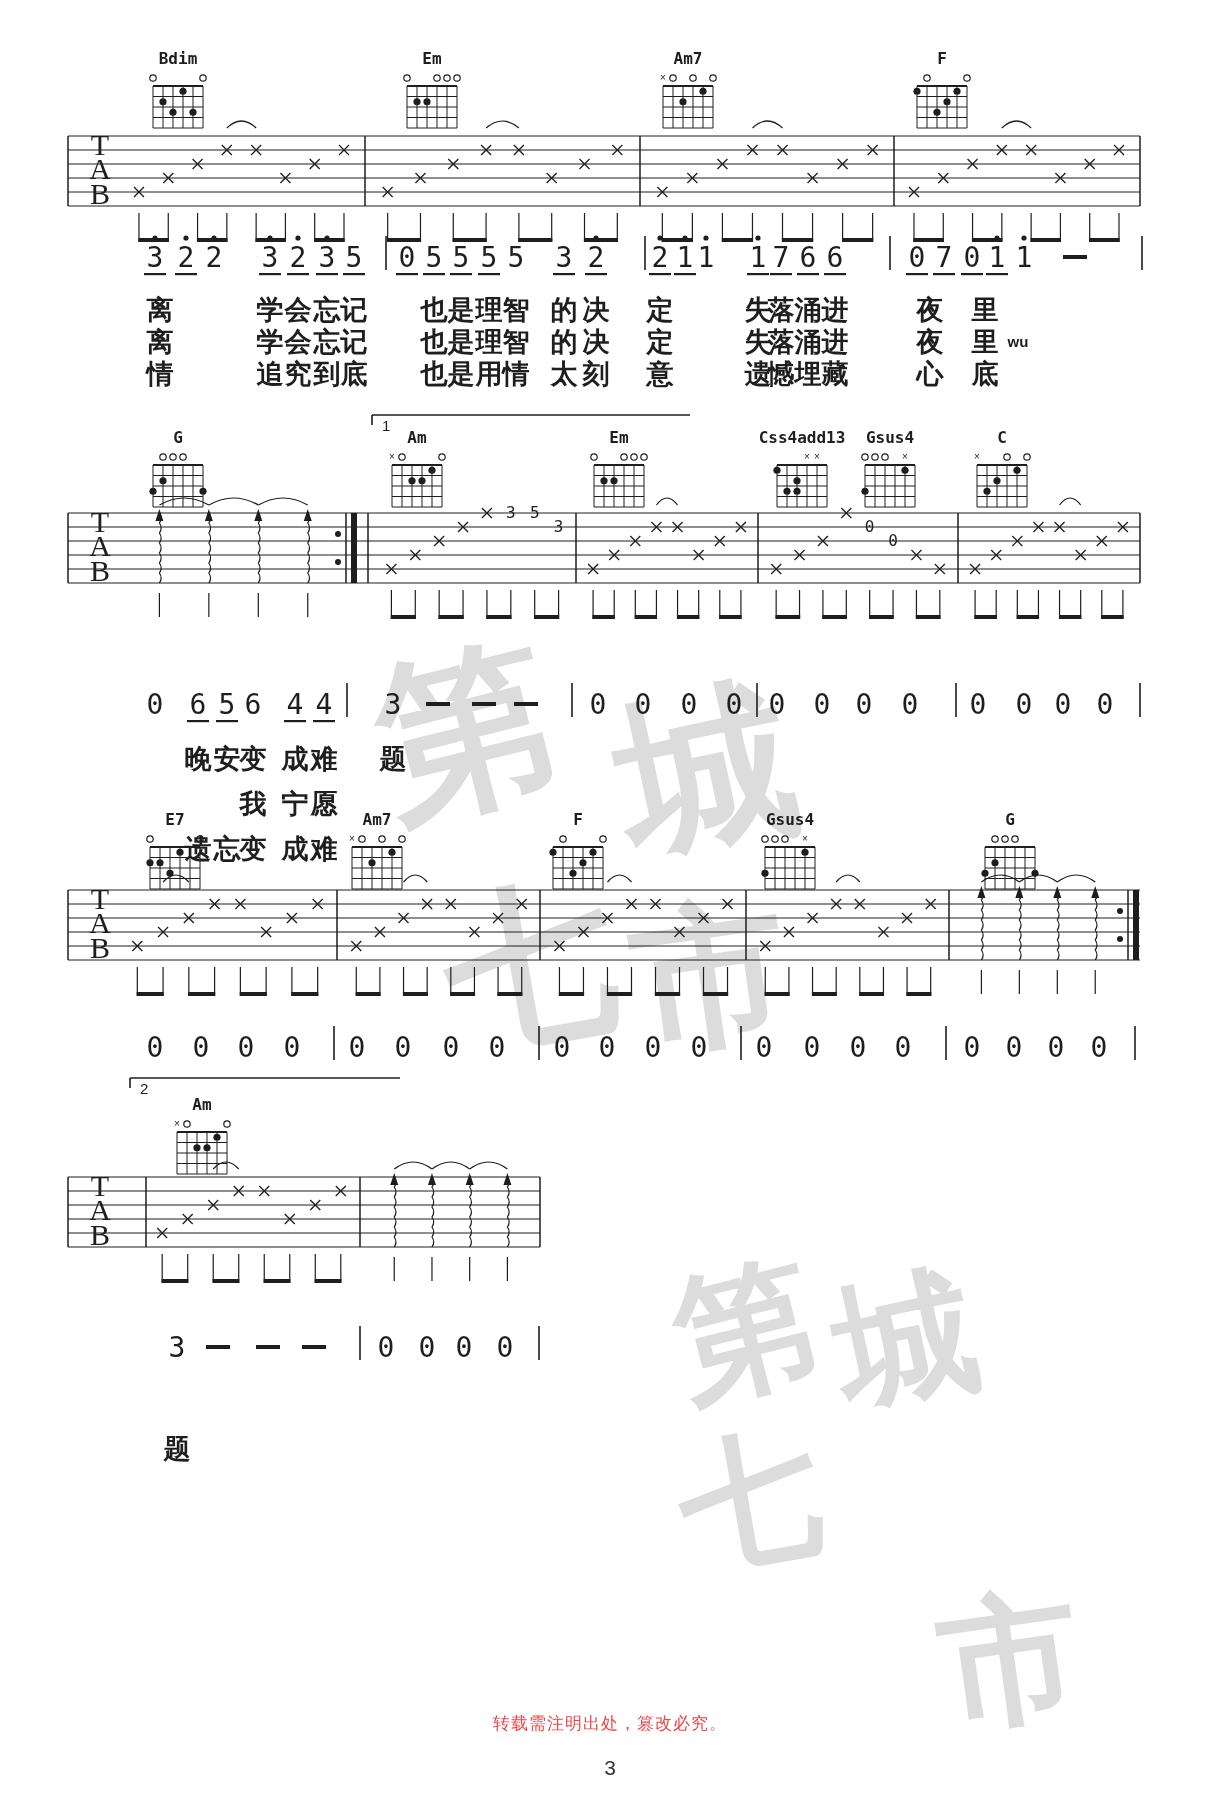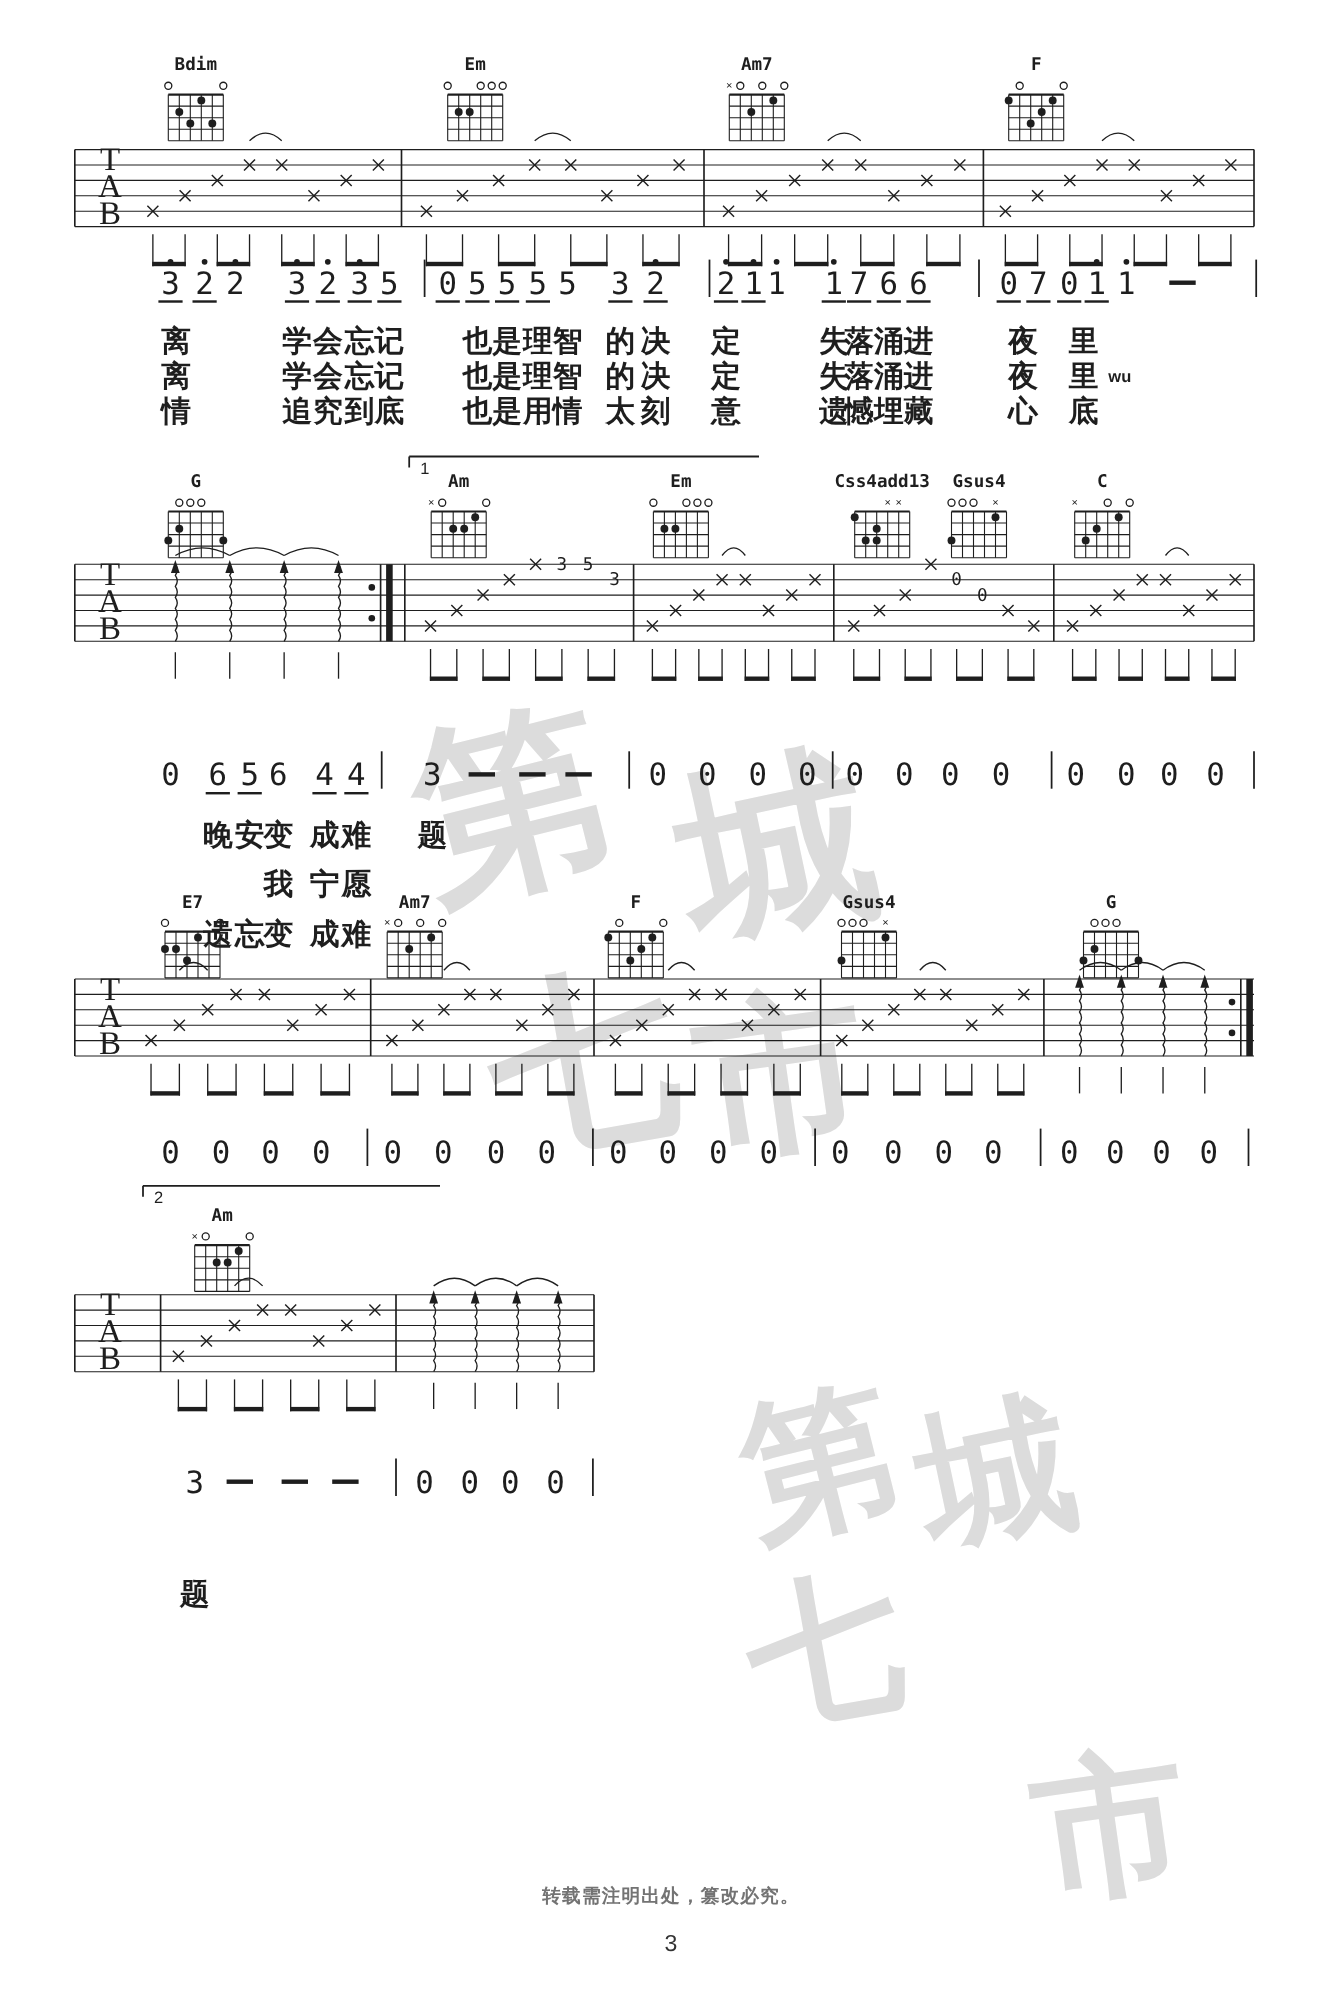--- a/index.html
+++ b/index.html
@@ -2,21 +2,21 @@
 <html><head>
 <meta charset="utf-8">
 <style>
   html,body{margin:0;padding:0;background:#888;}
   #page{position:relative;width:1220px;height:1811px;background:#ffffff;margin:0 auto;overflow:hidden;
         font-family:"Liberation Sans",sans-serif;}
   .wm{position:absolute;color:#dcdcdc;font-family:"DejaVu Serif",serif;font-weight:bold;
       transform-origin:center;user-select:none;line-height:1;}
   #sheet-svg{position:absolute;left:0;top:0;}
   #footer-note{position:absolute;left:0;top:1712px;width:1220px;text-align:center;
-      font-size:17px;font-weight:bold;color:#737373;letter-spacing:1px;}
+      font-size:17px;font-weight:normal;color:#ef4444;letter-spacing:1px;}
   #page-number{position:absolute;left:0;top:1756px;width:1220px;text-align:center;
       font-size:21px;color:#333;}
 </style>
 </head>
 <body>
 
 <div id="page">
   <div id="watermarks">
       <div class="wm" style="left: 377.5px; top: 642.5px; font-size: 175px; transform: rotate(-14deg);">第</div>
       <div class="wm" style="left: 617.5px; top: 682.5px; font-size: 175px; transform: rotate(-12deg);">城</div>

